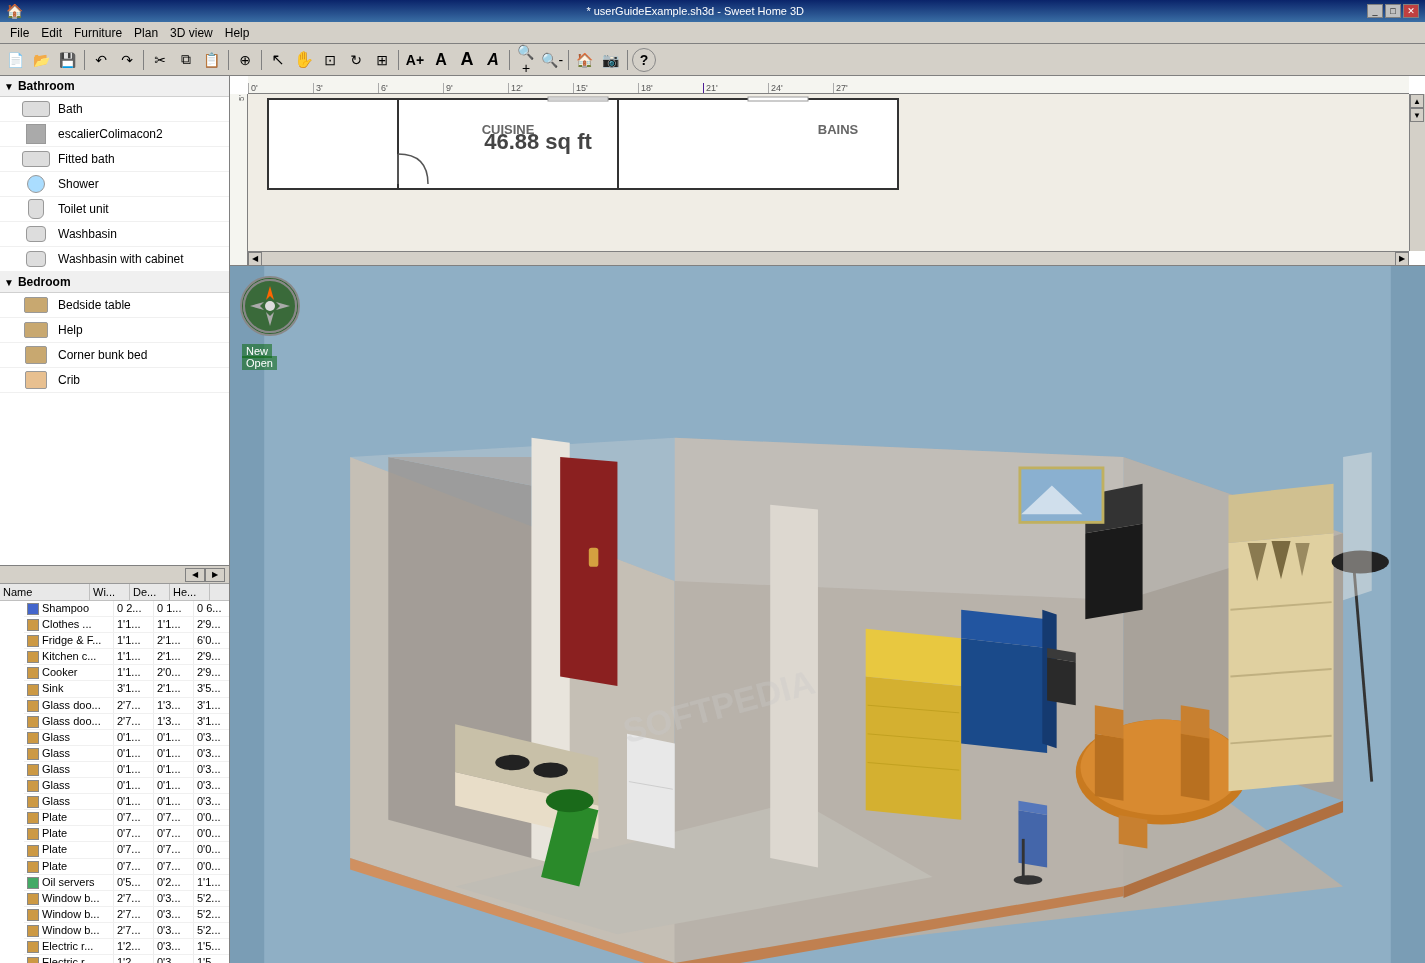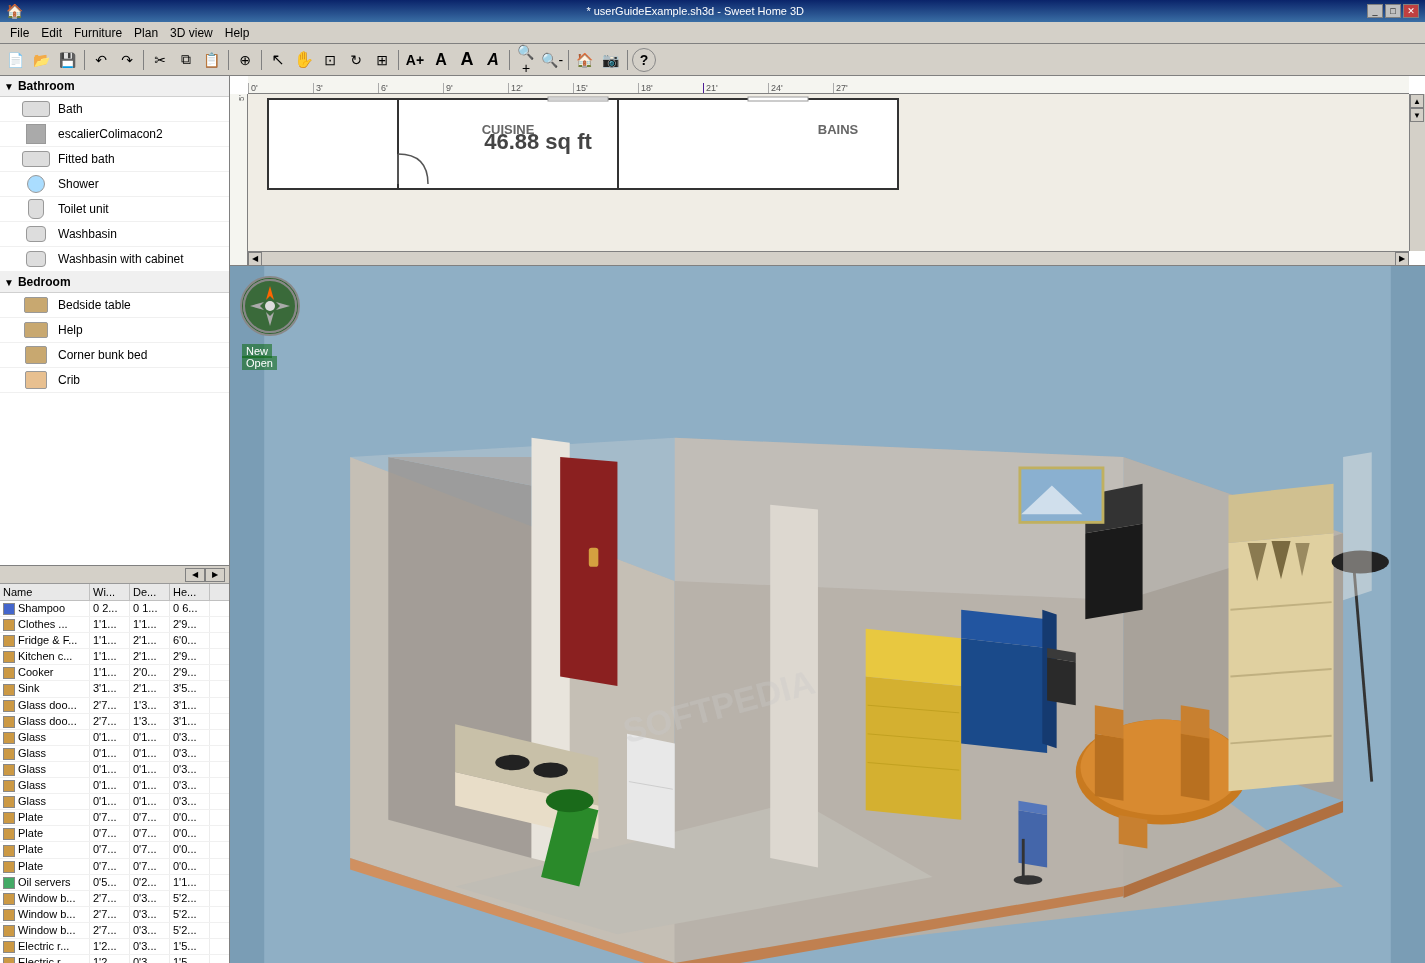--- a/index.html
+++ b/index.html
@@ -211,20 +211,21 @@
       border-bottom: 1px solid #c0c0c0;
     }
     .col-header {
       padding: 2px 3px;
       border-right: 1px solid #c0c0c0;
       font-weight: normal;
     }
     .data-rows {
       flex: 1;
       overflow-y: auto;
+      margin-left: 24px;
     }
     .data-row {
       display: grid;
       grid-template-columns: 90px 40px 40px 40px;
       font-size: 11px;
       border-bottom: 1px solid #f0f0f0;
     }
     .data-cell {
       padding: 1px 3px;
       border-right: 1px solid #ececec;

